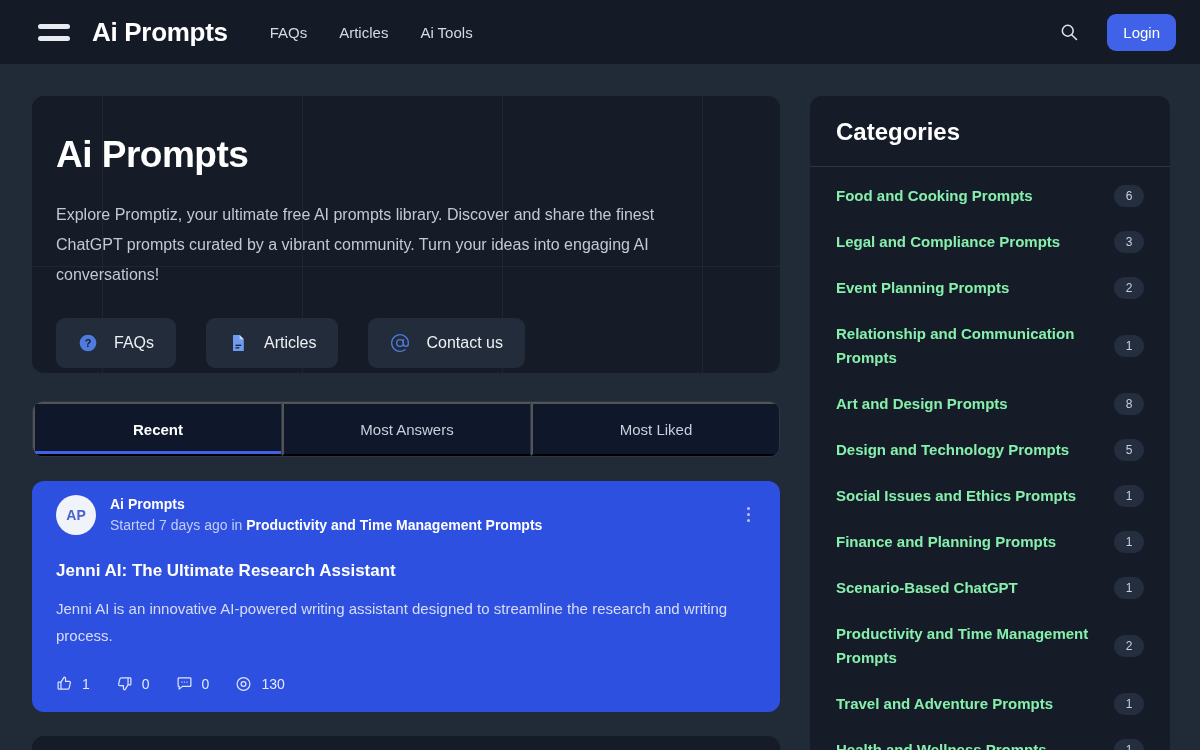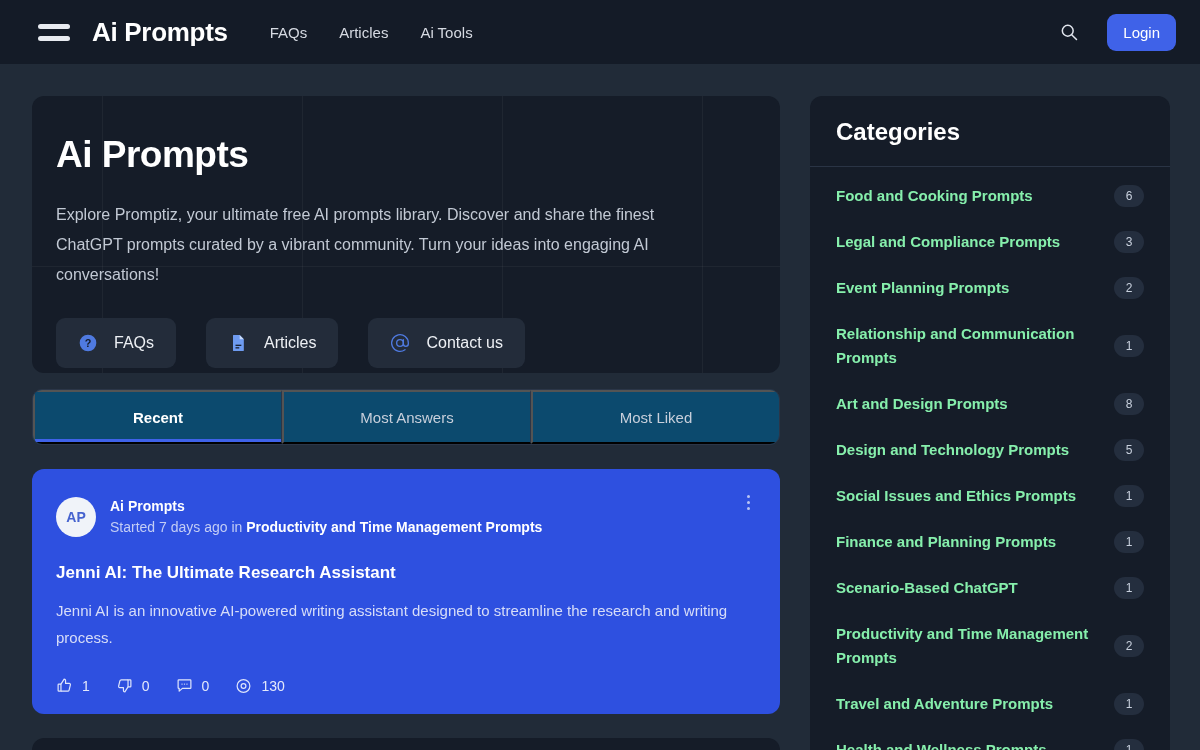--- a/index.html
+++ b/index.html
@@ -148,22 +148,22 @@
   }
   .hero-btn .ic {
     width: 20px; height: 20px;
     display: flex; align-items: center; justify-content: center;
     flex: none;
   }
 
   
   .tabs {
     display: flex;
-    margin-top: 16px;
-    background: #0c4a6e;
+    margin-top: 28px;
+    background: #0f172a;
     border: 1px solid #2b3648;
     border-radius: 10px;
     overflow: hidden;
   }
   .tab {
     flex: 1;
     height: 54px;
     display: flex;
     align-items: center;
     justify-content: center;
@@ -183,21 +183,21 @@
     left: 0; right: 0; bottom: 0;
     height: 3px;
     background: #3f62e8;
   }
 
   
   .post {
     margin-top: 24px;
     background: #2e50e0;
     border-radius: 12px;
-    padding: 28px 24px 20px 24px;
+    padding: 14px 24px 20px 24px;
     position: relative;
   }
   .post-head { display: flex; align-items: flex-start; }
   .avatar {
     width: 40px; height: 40px;
     border-radius: 50%;
     background: #f0f3f9;
     color: #4663cf;
     font-size: 14px;
     font-weight: 600;

